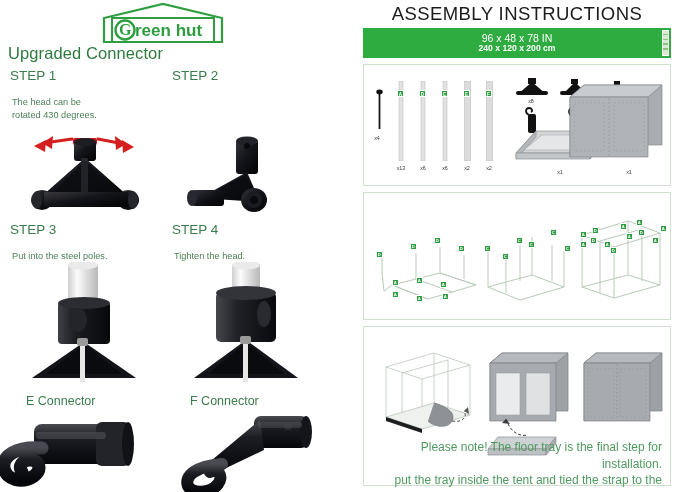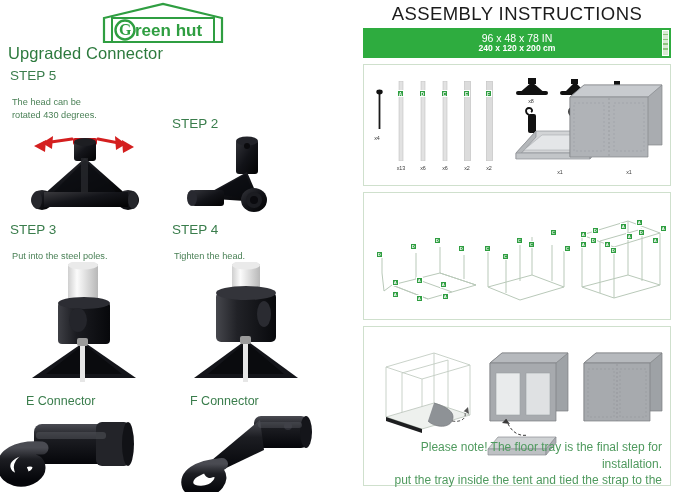--- a/index.html
+++ b/index.html
@@ -21,21 +21,21 @@
 
   #section-title {
     position: absolute; left: 8px; top: 44px;
     font-size: 16.5px; color: #2d7a3e; letter-spacing: .1px;
   }
 
   .step-label { position: absolute; font-size: 13.5px; color: #3a7d4c; }
   .step-desc  { position: absolute; font-size: 9.2px; color: #4a8056; line-height: 1.42; }
 
   #step1-label { left: 10px;  top: 68px; }
-  #step2-label { left: 172px; top: 68px; margin-top: 48px; }
+  #step2-label { left: 172px; top: 68px; }
   #step3-label { left: 10px;  top: 222px; }
   #step4-label { left: 172px; top: 222px; }
 
   #step1-desc { left: 12px;  top: 96px;  width: 150px; }
   #step2-desc { left: 174px; top: 96px;  width: 152px; }
   #step3-desc { left: 12px;  top: 250px; width: 150px; }
   #step4-desc { left: 174px; top: 250px; width: 152px; }
 
   .connector-label { position: absolute; font-size: 12.5px; color: #3a7d4c; }
   #e-conn-label { left: 26px;  top: 394px; }
@@ -111,21 +111,21 @@
         <polygon points="6,40 6,16 65,2 124,16 124,40" fill="none" stroke="#2f9e41" stroke-width="2.2"></polygon>
         <rect x="14" y="16" width="102" height="24" fill="none" stroke="#2f9e41" stroke-width="2"></rect>
         <circle cx="27" cy="28" r="9.5" fill="none" stroke="#2f9e41" stroke-width="2.4"></circle>
         <text x="21" y="33" font-family="Liberation Serif, serif" font-size="16" font-weight="bold" fill="#2f9e41">G</text>
         <text x="37" y="34" font-family="Liberation Sans, sans-serif" font-size="17" font-weight="bold" fill="#2f9e41">reen hut</text>
       </svg>
     </div>
 
     <div id="section-title">Upgraded Connector</div>
 
-    <div class="step-label" id="step1-label">STEP 5</div>
+    <div class="step-label" id="step1-label">STEP 1</div>
     <div class="step-desc" id="step1-desc" style="white-space:pre-line">The head can be
 rotated 430 degrees.</div>
 
     <div class="step-label" id="step2-label">STEP 2</div>
 
     <div class="step-label" id="step3-label">STEP 3</div>
     <div class="step-desc" id="step3-desc" style="white-space:pre-line">Put into the steel poles.</div>
 
     <div class="step-label" id="step4-label">STEP 4</div>
     <div class="step-desc" id="step4-desc" style="white-space:pre-line">Tighten the head.</div>

